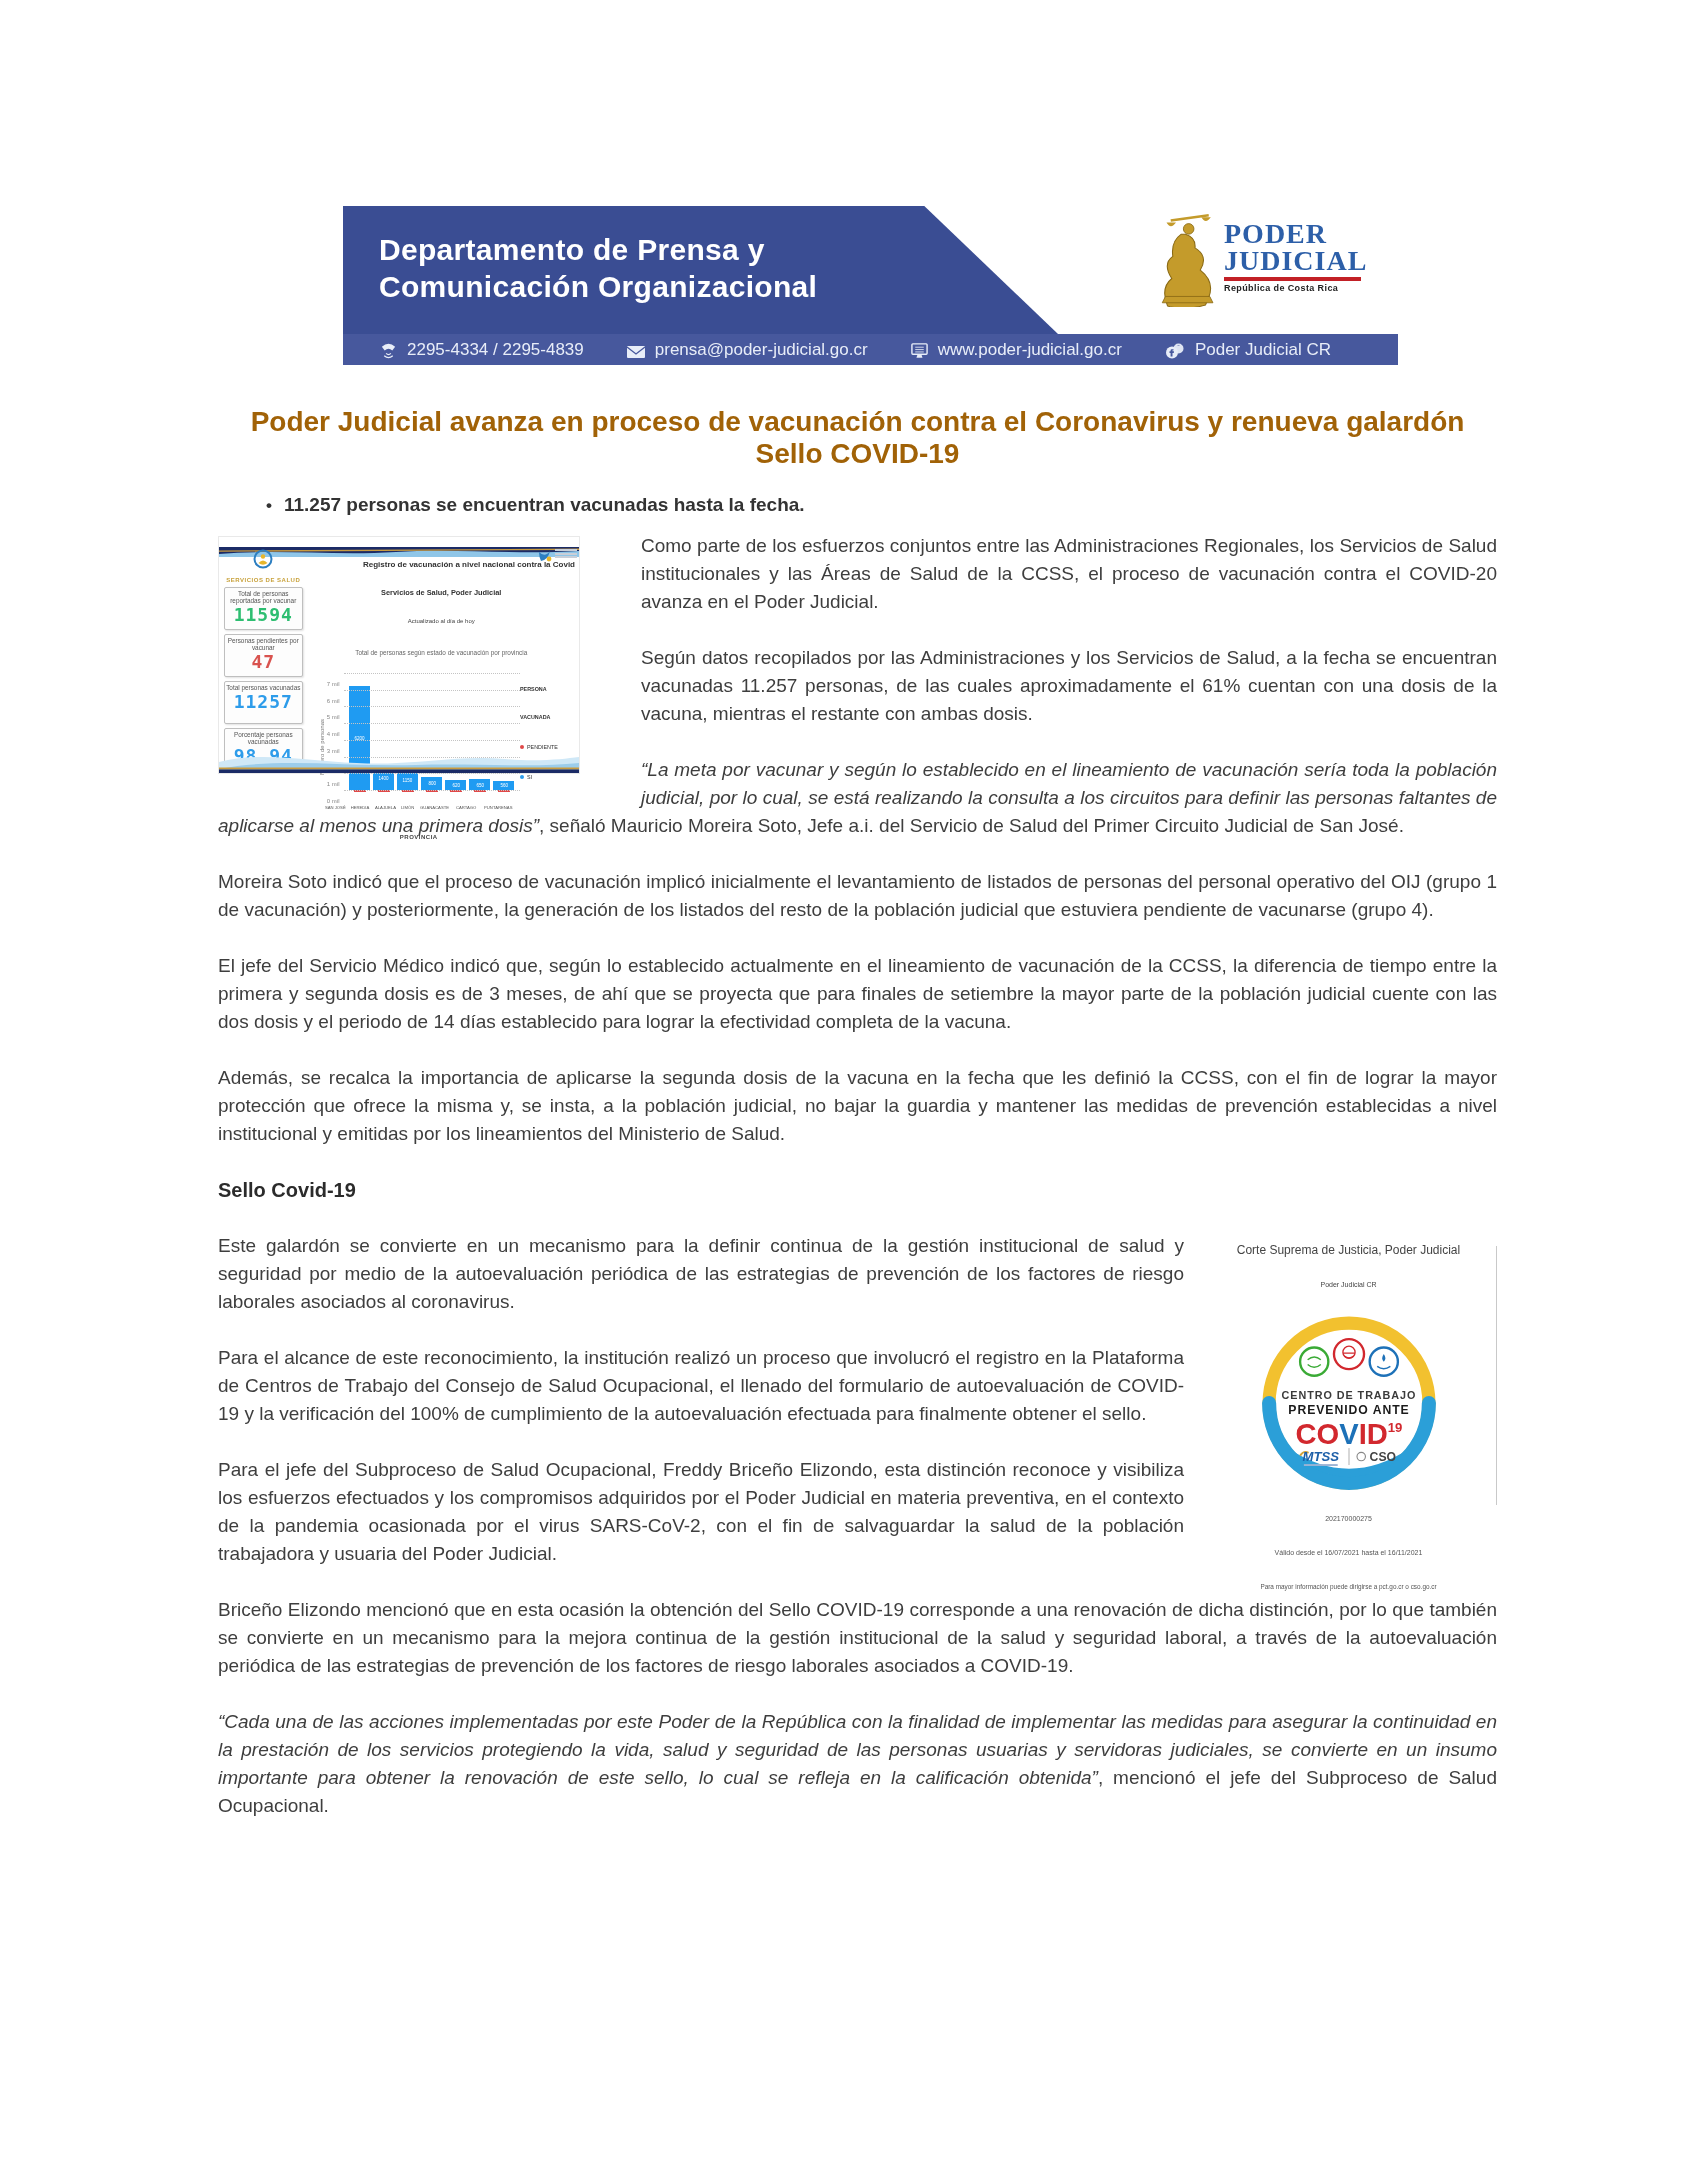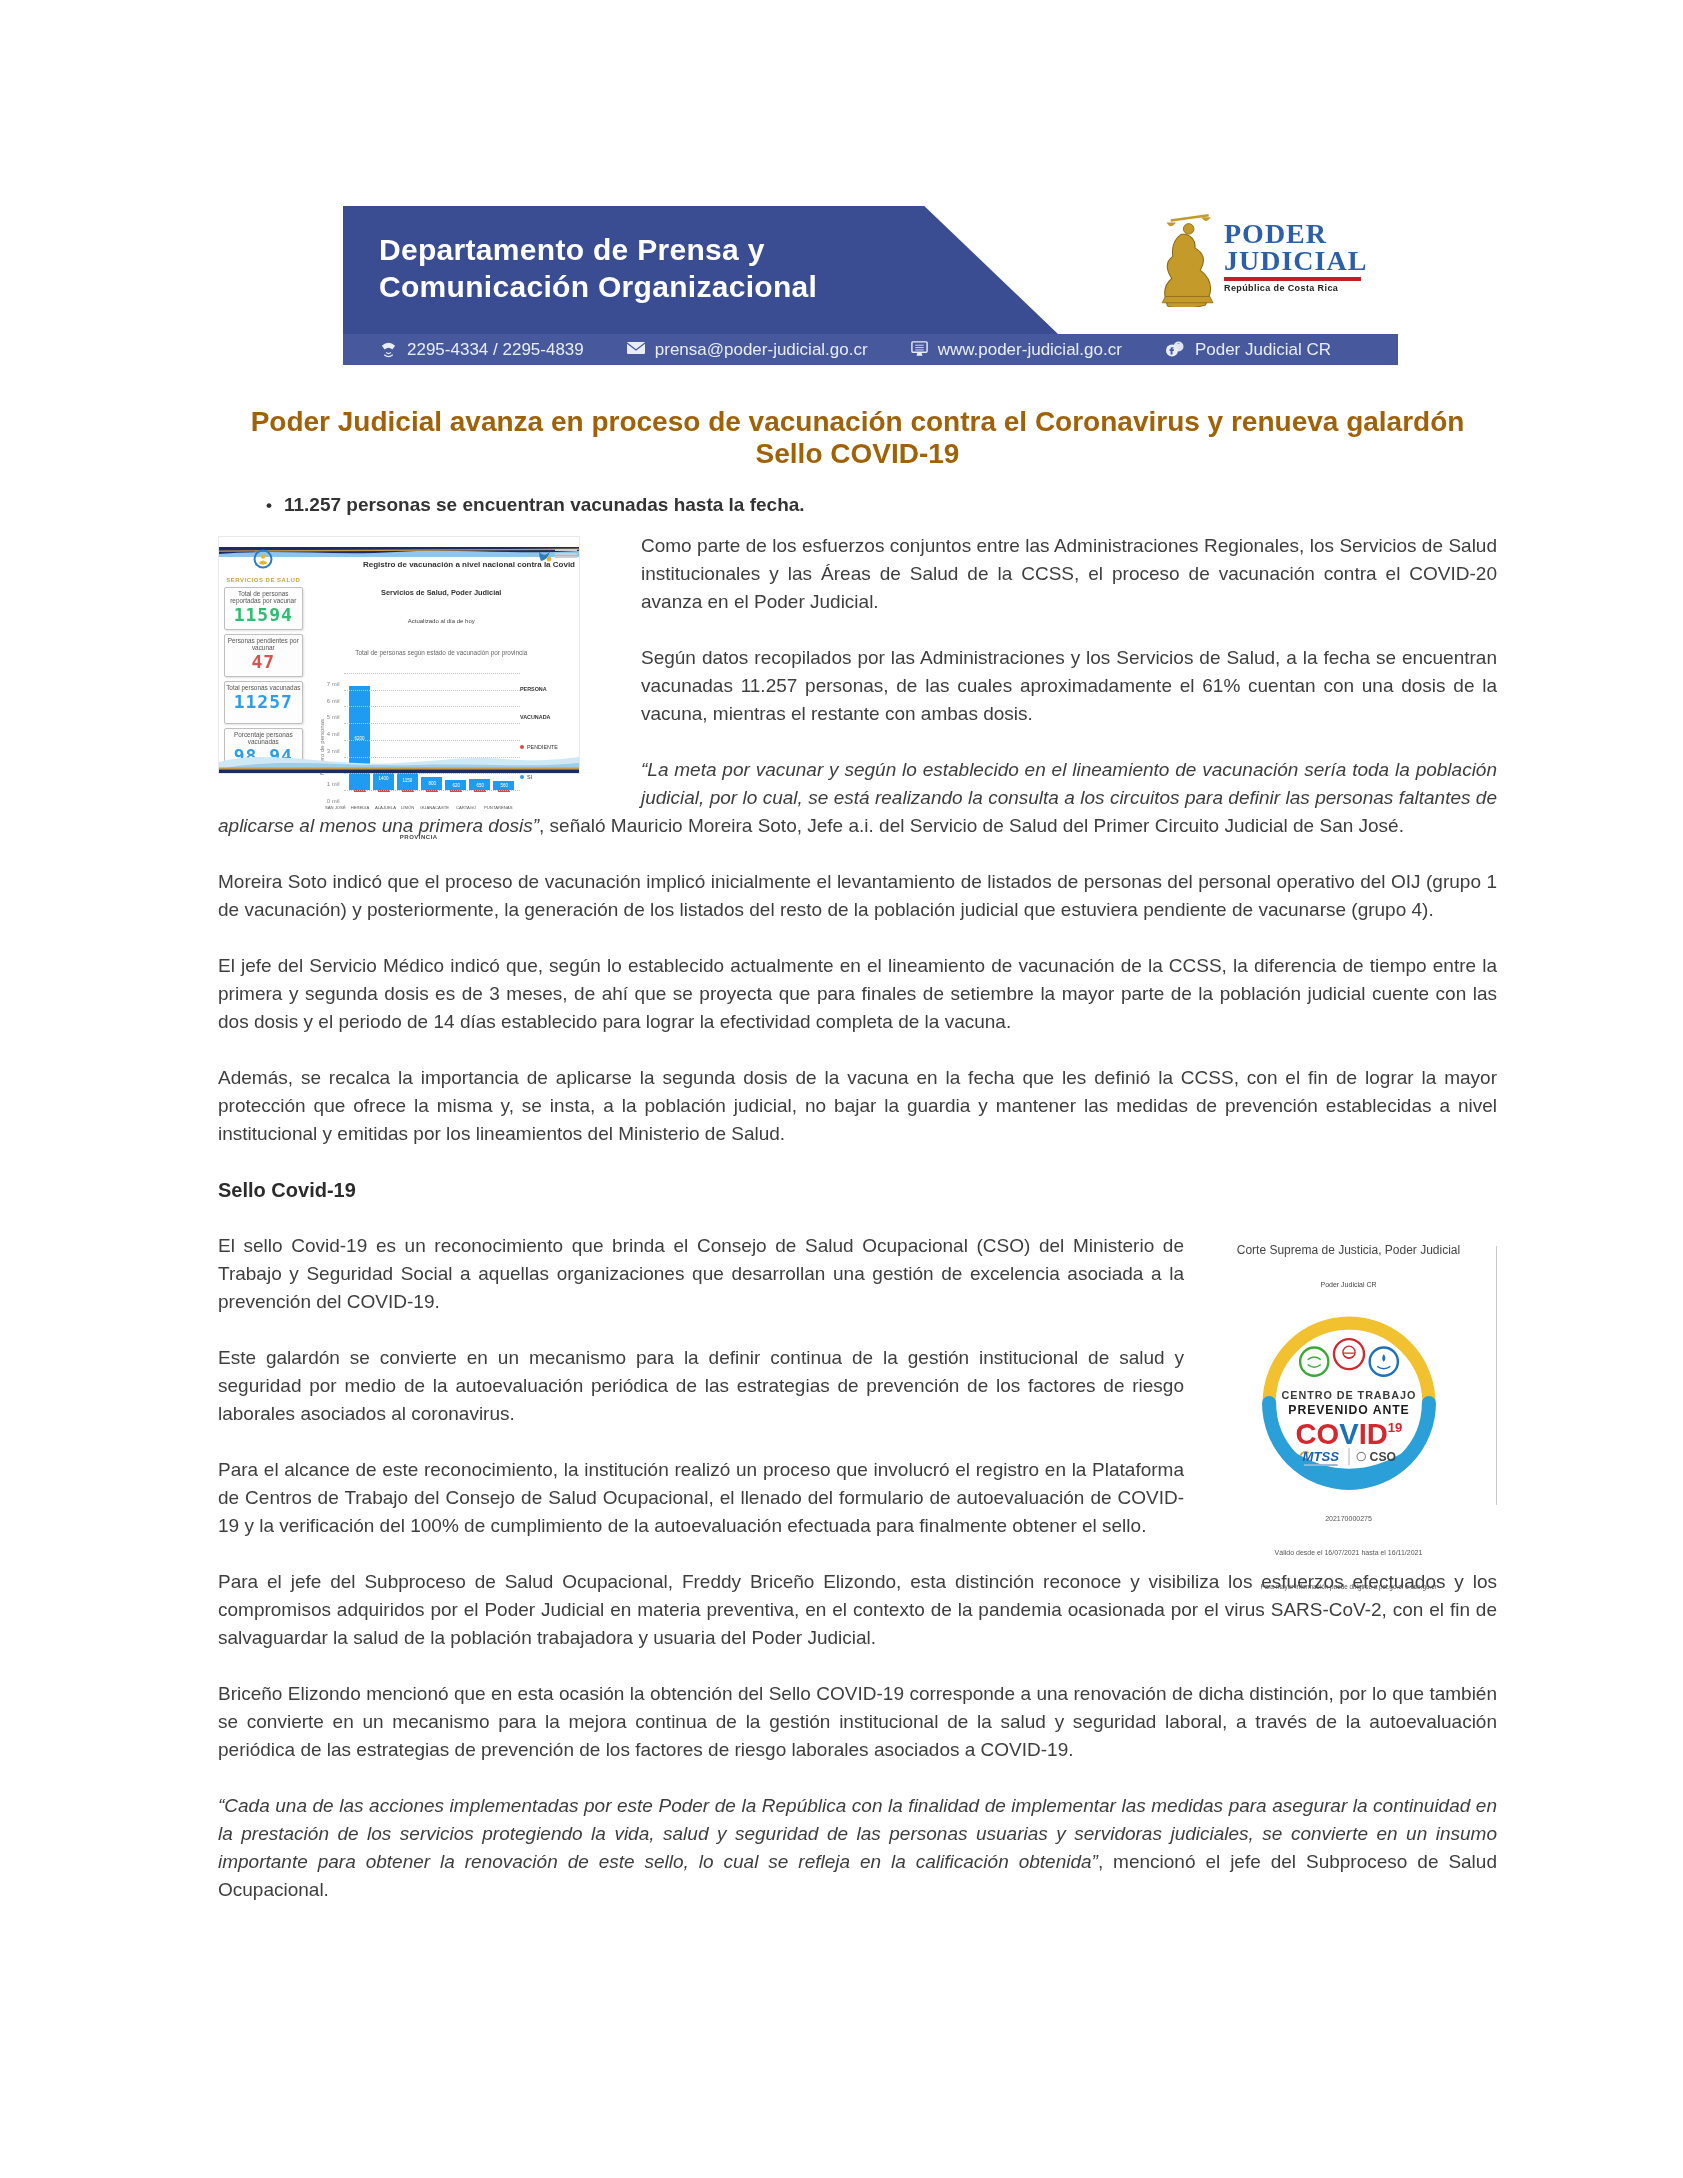--- a/index.html
+++ b/index.html
@@ -7,21 +7,21 @@
         font-family:"Liberation Sans", sans-serif;color:#3e3e3e;}
 
   
   .hdr{position:absolute;left:0;top:0;width:1683px;height:376px;margin-left:16px;}
   .banner-main{position:absolute;left:327px;top:206px;width:715px;height:128px;background:#3A4D93;
                clip-path:polygon(0 0,81.3% 0,100% 100%,0 100%);}
   .banner-title{padding:25px 0 0 36px;color:#fff;font-weight:bold;font-size:30px;line-height:37px;letter-spacing:0.3px;}
   .banner-bar{position:absolute;left:327px;top:334px;width:1055px;height:31px;background:#47589D;
               display:flex;align-items:center;padding-left:36px;box-sizing:border-box;gap:42px;}
   .bar-topline{position:absolute;left:327px;top:330px;width:1055px;height:4px;background:#CBD2E3;z-index:-1;}
-  .contact-item{display:flex;align-items:flex-start;gap:9px;color:#E8EDF8;font-size:17px;white-space:nowrap;}
+  .contact-item{display:flex;align-items:flex-end;gap:9px;color:#E8EDF8;font-size:17px;white-space:nowrap;}
   .contact-item svg{display:block;}
 
   .pj-logo{position:absolute;left:1137px;top:212px;width:257px;height:111px;display:flex;align-items:flex-start;}
   .pj-logo-text{margin-left:6px;margin-top:8px;}
   .pj-logo-line{font-family:"Liberation Serif", serif;font-weight:bold;color:#2D5FA8;font-size:28px;line-height:27px;letter-spacing:1px;}
   .pj-logo-rule{height:4px;background:#C22026;margin:3px 0 2px 0;width:137px;}
   .pj-logo-sub{font-size:9px;font-weight:bold;color:#222;letter-spacing:0.4px;}
 
   
   .content{position:absolute;left:218px;top:406px;width:1279px;}
@@ -366,21 +366,20 @@
             <line x1="100" y1="148" x2="100" y2="166" stroke="#AAAAAA" stroke-width="1"></line>
             <circle cx="113" cy="157" r="4.5" fill="none" stroke="#888888" stroke-width="1.2"></circle>
             <text x="136" y="162" text-anchor="middle" font-family="Liberation Sans, sans-serif" font-size="13" font-weight="bold" fill="#444444">CSO</text>
           </g>
         </svg>
         <div class="seal-cert">202170000275</div>
         <div class="seal-valid">Válido desde el 16/07/2021 hasta el 16/11/2021</div>
         <div class="seal-info">Para mayor información puede dirigirse a pct.go.cr o cso.go.cr</div>
       </div>
 
-      <p>El sello Covid-19 es un reconocimiento que brinda el Consejo de Salud Ocupacional (CSO) del Ministerio de Trabajo y Seguridad Social a aquellas organizaciones que desarrollan una gestión de excelencia asociada a la prevención del COVID-19.</p>
       <p>Este galardón se convierte en un mecanismo para la definir continua de la gestión institucional de salud y seguridad por medio de la autoevaluación periódica de las estrategias de prevención de los factores de riesgo laborales asociados al coronavirus.</p>
       <p>Para el alcance de este reconocimiento, la institución realizó un proceso que involucró el registro en la Plataforma de Centros de Trabajo del Consejo de Salud Ocupacional, el llenado del formulario de autoevaluación de COVID-19 y la verificación del 100% de cumplimiento de la autoevaluación efectuada para finalmente obtener el sello.</p>
       <p>Para el jefe del Subproceso de Salud Ocupacional, Freddy Briceño Elizondo, esta distinción reconoce y visibiliza los esfuerzos efectuados y los compromisos adquiridos por el Poder Judicial en materia preventiva, en el contexto de la pandemia ocasionada por el virus SARS-CoV-2, con el fin de salvaguardar la salud de la población trabajadora y usuaria del Poder Judicial.</p>
       <p>Briceño Elizondo mencionó que en esta ocasión la obtención del Sello COVID-19 corresponde a una renovación de dicha distinción, por lo que también se convierte en un mecanismo para la mejora continua de la gestión institucional de la salud y seguridad laboral, a través de la autoevaluación periódica de las estrategias de prevención de los factores de riesgo laborales asociados a COVID-19.</p>
       <p><span class="quote-text">“Cada una de las acciones implementadas por este Poder de la República con la finalidad de implementar las medidas para asegurar la continuidad en la prestación de los servicios protegiendo la vida, salud y seguridad de las personas usuarias y servidoras judiciales, se convierte en un insumo importante para obtener la renovación de este sello, lo cual se refleja en la calificación obtenida”</span><span>, mencionó el jefe del Subproceso de Salud Ocupacional.</span></p>
     </div>
   </div>
 </div>
 
 

